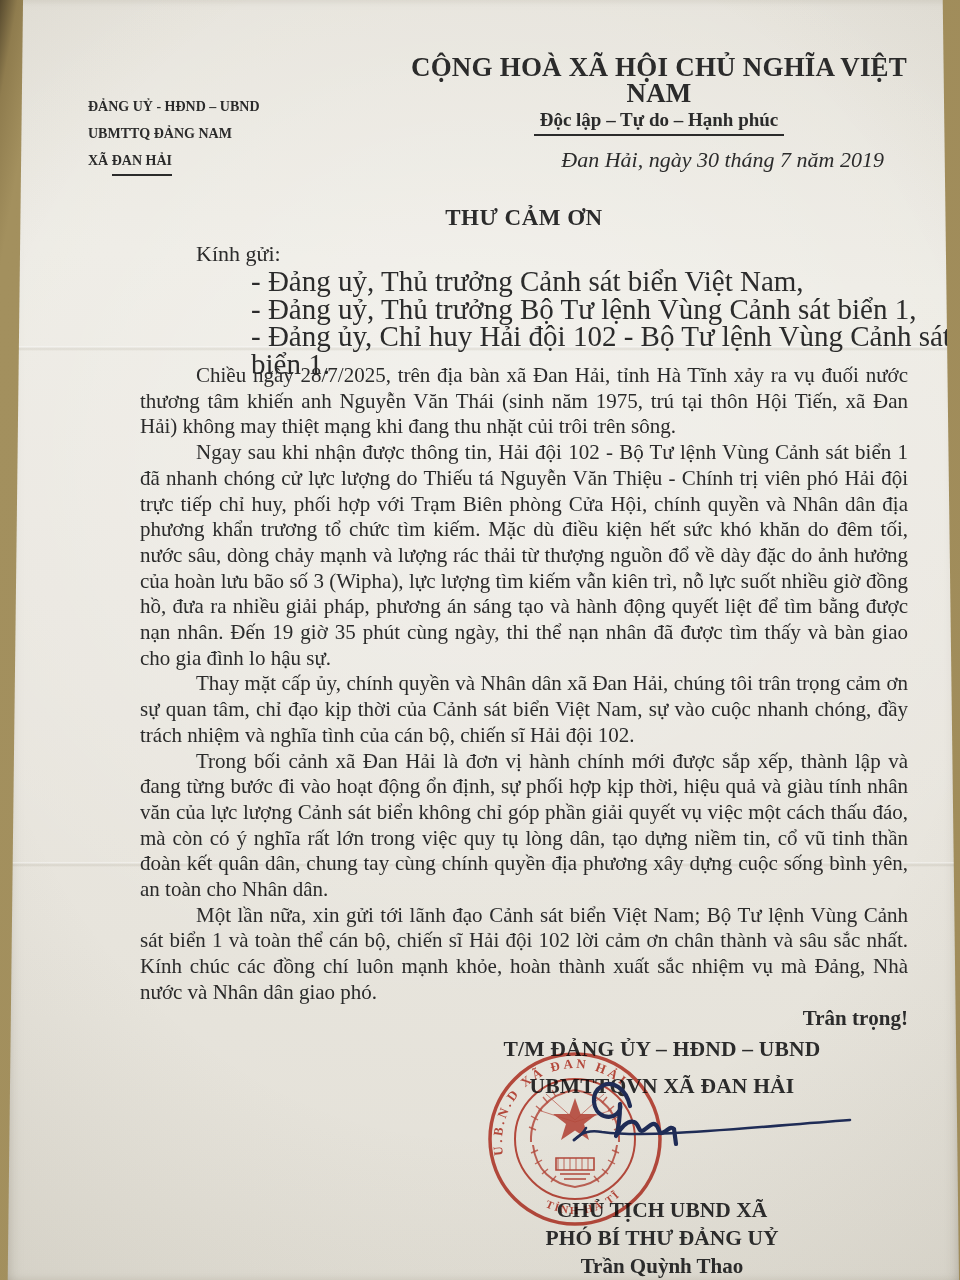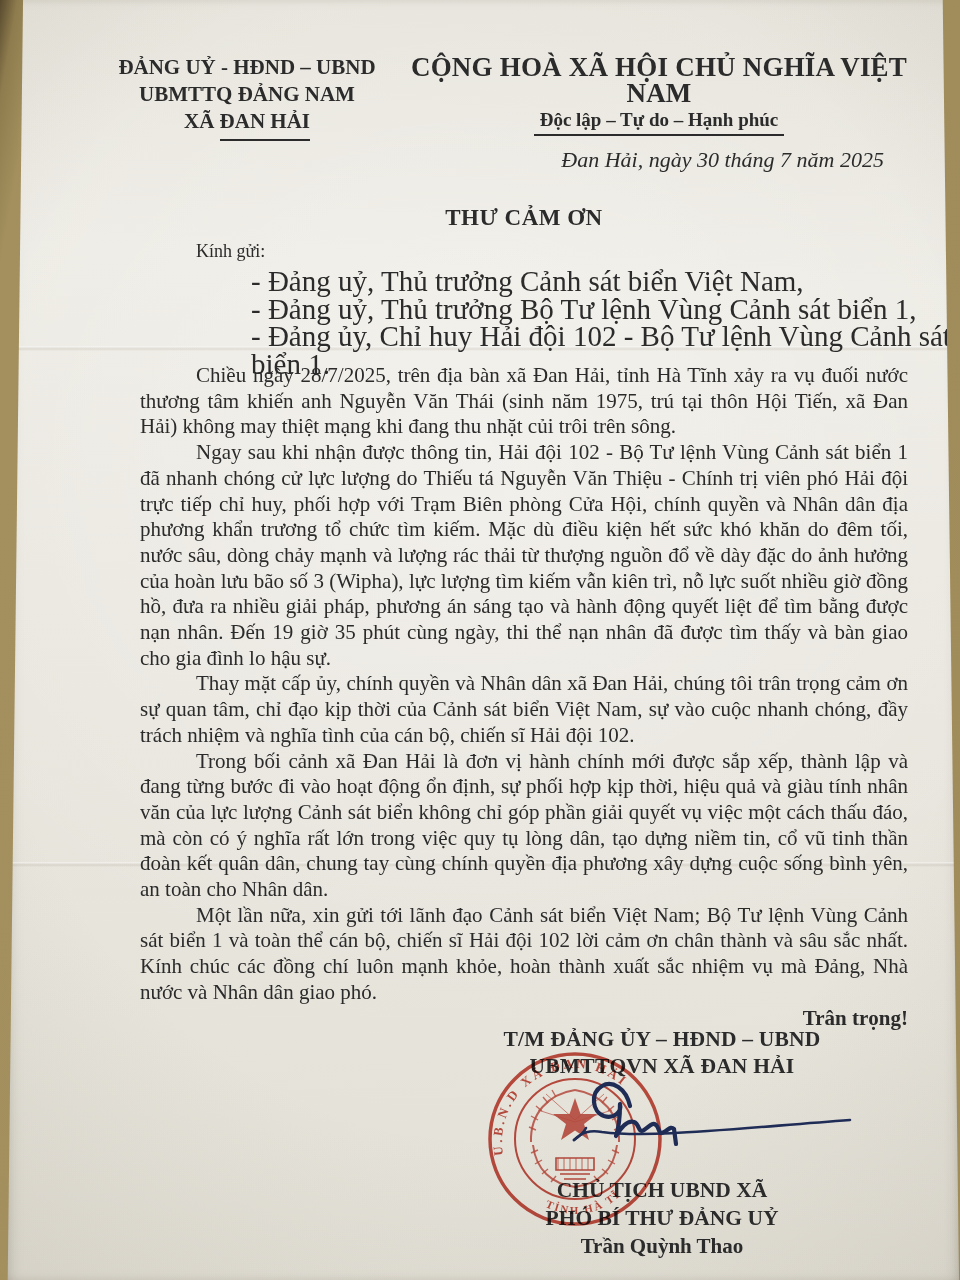--- a/index.html
+++ b/index.html
@@ -20,49 +20,49 @@
   }
   .crease { position: absolute; left: 0; right: 0; height: 5px; pointer-events: none; }
   .crease-line {
     background: linear-gradient(180deg, rgba(255,255,255,0.55) 0%, rgba(120,110,85,0.14) 60%, rgba(255,255,255,0) 100%);
   }
   .vignette {
     position: absolute; inset: 0; pointer-events: none;
     background: radial-gradient(ellipse 85% 75% at 50% 42%, rgba(0,0,0,0) 62%, rgba(80,70,45,0.10) 100%);
   }
   .hdr-row { position: absolute; top: 54px; left: 88px; right: 48px; display: flex; }
-  .hdr-left { width: 318px; text-align: center; font-weight: bold; font-size: 21px; line-height: 27px; }
+  .hdr-left { width: 318px; text-align: left; font-weight: bold; font-size: 14px; line-height: 27px; margin-top: 39px; }
   .hdr-right { flex: 1; text-align: center; font-weight: bold; }
   .hdr-right .nation { font-size: 27px; line-height: 26px; letter-spacing: 0.2px; }
   .hdr-right .motto {
     display: inline-block; font-size: 19px; margin-top: 3px; padding: 0 6px 3px 6px;
     border-bottom: 2px solid #2b2b2b;
   }
   .underlined-place { border-bottom: 2px solid #2b2b2b; padding-bottom: 6px; }
   .dateline {
     position: absolute; top: 147px; right: 76px; width: 420px;
     text-align: right; font-style: italic; font-size: 22px;
   }
   .doc-title {
     position: absolute; top: 196px; left: 140px; width: 768px;
     text-align: center; font-weight: bold; font-size: 23px; letter-spacing: 0.5px; margin-top: 9px;
   }
-  .salutation { position: absolute; top: 241px; left: 196px; font-size: 18px; }
+  .salutation { position: absolute; top: 241px; left: 196px; font-size: 22px; }
   .recipients { position: absolute; top: 268px; left: 251px; font-size: 29px; line-height: 27.5px; }
   .bodytext {
     position: absolute; top: 363px; left: 140px; width: 768px;
     font-size: 21px; line-height: 25.7px; text-align: justify;
   }
   .bodytext p { text-indent: 56px; }
   .closing { font-weight: bold; text-align: right; }
   .sig-block {
     position: absolute; top: 1026px; left: 462px; width: 400px;
     text-align: center; font-weight: bold; z-index: 3;
   }
-  .sig-block .authority { font-size: 21.5px; line-height: 27px; letter-spacing: 0.2px; }
+  .sig-block .authority { font-size: 21.5px; line-height: 27px; letter-spacing: 0.2px; margin-top: 10px; }
   .sig-gap { height: 96px; }
   .sig-block .role { font-size: 21.5px; line-height: 28px; }
   .sig-block .signer { font-size: 21px; line-height: 29px; }
   .seal {
     position: absolute; left: 486px; top: 1050px; width: 178px; height: 178px;
     z-index: 4; mix-blend-mode: multiply; opacity: 0.88; pointer-events: none;
   }
   .signature-svg {
     position: absolute; left: 568px; top: 1072px; width: 300px; height: 90px;
     z-index: 5; pointer-events: none;
@@ -82,21 +82,21 @@
       <div>ĐẢNG UỶ - HĐND – UBND</div>
       <div>UBMTTQ ĐẢNG NAM</div>
       <div><span>XÃ </span><span class="underlined-place">ĐAN HẢI</span></div>
     </div>
     <div class="hdr-right">
       <div class="nation">CỘNG HOÀ XÃ HỘI CHỦ NGHĨA VIỆT NAM</div>
       <div><span class="motto">Độc lập – Tự do – Hạnh phúc</span></div>
     </div>
   </div>
 
-  <div class="dateline">Đan Hải, ngày 30 tháng 7 năm 2025</div>
+  <div class="dateline">Đan Hải, ngày 30 tháng 7 năm 2019</div>
 
   <div class="doc-title">THƯ CẢM ƠN</div>
 
   <div class="salutation">Kính gửi:</div>
 
   <div class="recipients">
     <div>- Đảng uỷ, Thủ trưởng Cảnh sát biển Việt Nam,</div>
     <div>- Đảng uỷ, Thủ trưởng Bộ Tư lệnh Vùng Cảnh sát biển 1,</div>
     <div>- Đảng ủy, Chỉ huy Hải đội 102 - Bộ Tư lệnh Vùng Cảnh sát biển 1.</div>
   </div>

